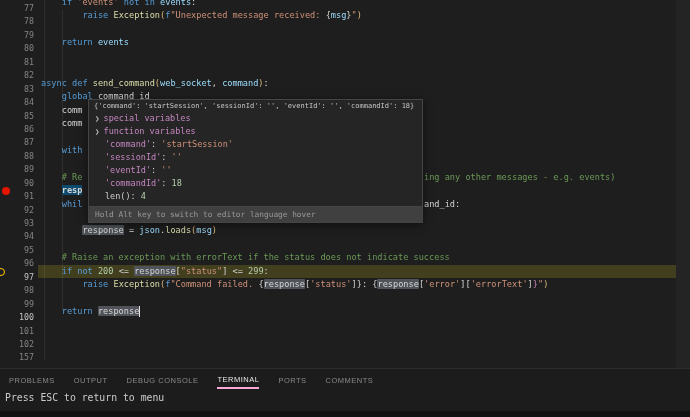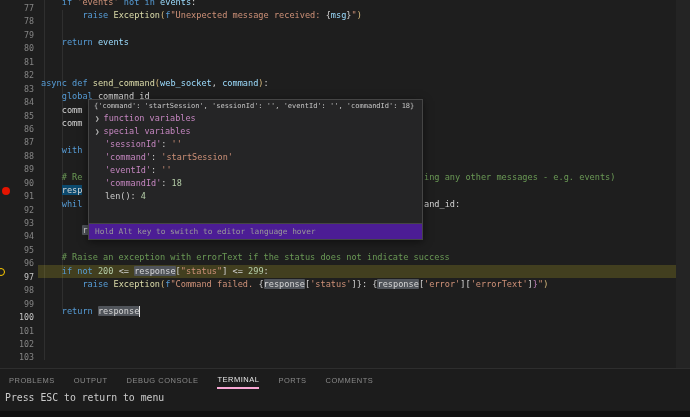--- a/index.html
+++ b/index.html
@@ -14,36 +14,36 @@
   .lnum{display:inline-block;width:34px;color:#858585;font-size:8.3px;line-height:13.45px;padding-right:2px;}
   .lnum.bright{color:#c6c6c6;}
   .bp{position:absolute;left:2px;top:3px;width:8px;height:8px;border-radius:50%;background:#e51400;}
   .dbg{position:absolute;left:-3px;top:3px;width:6px;height:6px;border-radius:50%;border:1.6px solid #ffcc00;background:transparent;}
   .code{position:absolute;left:41px;top:0;font-size:8.6px;line-height:13.45px;color:#d4d4d4;z-index:1;}
   .tail{position:absolute;top:0;font-size:8.6px;line-height:13.45px;z-index:1;}
   .tok.kw{color:#569cd6;} .tok.fn{color:#dcdcaa;text-align:center;} .tok.str{color:#ce9178;}
   .tok.num{color:#b5cea8;} .tok.com{color:#6a9955;} .tok.var{color:#9cdcfe;}
   .tok.pl{color:#d4d4d4;} .tok.au{color:#d7ba7d;} .tok.mag{color:#c586c0;}
   .bg-word{background:#50545a;border-radius:1px;}
-  .bg-sel{background:#0c4a6e;}
+  .bg-sel{background:#0c4a6e;font-weight:bold;}
   .cursor{display:inline-block;width:1px;height:11px;background:#e0e0e0;vertical-align:middle;}
   .guide{position:absolute;width:1px;background:#2f2f2f;z-index:0;}
   .scroll-strip{position:absolute;right:0;top:0;width:14px;height:374px;background:#242424;}
   
   .tooltip{position:absolute;left:88px;top:99px;width:333px;background:#252526;border:1px solid #454545;
            box-shadow:0 2px 8px rgba(0,0,0,.5);z-index:5;font-size:8.5px;color:#cccccc;}
   .tt-header{padding:2px 5px 1px 5px;font-size:7px;line-height:9px;color:#c8c8c8;white-space:nowrap;overflow:hidden;}
   .tt-row{height:13px;line-height:13px;white-space:pre;padding-left:6px;}
   .tt-row .chev{color:#bbbbbb;margin-right:4px;font-size:7.5px;}
   .tt-row.kv{padding-left:16px;}
   .tt-key{color:#c586c0;} .tt-key.pl{color:#cccccc;}
   .tt-colon{color:#cccccc;}
   .tt-val.str{color:#ce9178;} .tt-val.num{color:#b5cea8;}
   .tt-group{color:#c586c0;}
-  .tt-footer{margin-top:20px;border-top:1px solid #454545;padding:3px 6px;font-size:7.8px;color:#999999;background:#4c1d95;}
+  .tt-footer{margin-top:3px;border-top:1px solid #454545;padding:3px 6px;font-size:7.8px;color:#999999;background:#404040;}
   
   .panel{position:absolute;left:0;right:0;bottom:0;height:42px;background:#1c1c1c;border-top:1px solid #2e2e2e;}
   .tabbar{display:flex;align-items:center;gap:19px;height:21px;padding-left:9px;
           font-family:"Liberation Sans",sans-serif;font-size:7.5px;letter-spacing:0.5px;color:#8a8a8a;}
   .tab{cursor:default;padding:4px 0 3px 0;}
   .tab.active{color:#e7e7e7;border-bottom:2px solid #f9a8d4;}
   .terminal-line{padding-left:5px;margin-top:2px;font-size:9.8px;color:#cccccc;white-space:pre;}
 </style>
 </head>
 <body>
@@ -73,31 +73,31 @@
         <div class="line"><div class="gutter"><span class="lnum">93</span></div><div class="code"></div></div>
         <div class="line"><div class="gutter"><span class="lnum">94</span></div><div class="code"><span class="tok pl">        </span><span class="tok pl bg-word">response</span><span class="tok pl"> = </span><span class="tok var">json</span><span class="tok pl">.</span><span class="tok fn">loads</span><span class="tok au">(</span><span class="tok var">msg</span><span class="tok au">)</span></div></div>
         <div class="line"><div class="gutter"><span class="lnum">95</span></div><div class="code"></div></div>
         <div class="line"><div class="gutter"><span class="lnum">96</span></div><div class="code"><span class="tok pl">    </span><span class="tok com"># Raise an exception with errorText if the status does not indicate success</span></div></div>
         <div class="line"><span class="hl-band" style="display: block; position: absolute;"></span><div class="gutter"><span class="dbg"></span><span class="lnum bright">97</span></div><div class="code"><span class="tok pl">    </span><span class="tok kw">if </span><span class="tok kw">not </span><span class="tok num">200</span><span class="tok pl"> &lt;= </span><span class="tok pl bg-word">response</span><span class="tok pl">[</span><span class="tok str">"status"</span><span class="tok pl">] &lt;= </span><span class="tok num">299</span><span class="tok pl">:</span></div></div>
         <div class="line"><div class="gutter"><span class="lnum">98</span></div><div class="code"><span class="tok pl">        </span><span class="tok kw">raise </span><span class="tok fn">Exception</span><span class="tok au">(</span><span class="tok kw">f</span><span class="tok str">"Command failed. </span><span class="tok pl">{</span><span class="tok pl bg-word">response</span><span class="tok pl">[</span><span class="tok str">'status'</span><span class="tok pl">]}</span><span class="tok pl">: </span><span class="tok pl">{</span><span class="tok pl bg-word">response</span><span class="tok pl">[</span><span class="tok str">'error'</span><span class="tok pl">][</span><span class="tok str">'errorText'</span><span class="tok pl">]</span><span class="tok mag">}</span><span class="tok str">"</span><span class="tok au">)</span></div></div>
         <div class="line"><div class="gutter"><span class="lnum">99</span></div><div class="code"></div></div>
         <div class="line"><div class="gutter"><span class="lnum bright">100</span></div><div class="code"><span class="tok pl">    </span><span class="tok kw">return </span><span class="tok pl bg-word">response</span><span class="cursor"></span></div></div>
         <div class="line"><div class="gutter"><span class="lnum">101</span></div><div class="code"></div></div>
         <div class="line"><div class="gutter"><span class="lnum">102</span></div><div class="code"></div></div>
-        <div class="line"><div class="gutter"><span class="lnum">103</span></div><div class="code"></div></div>
+        <div class="line"><div class="gutter"><span class="lnum">157</span></div><div class="code"></div></div>
       </div>
     <div class="scroll-strip"></div>
 
     <div class="tooltip">
       <div class="tt-header">{'command': 'startSession', 'sessionId': '', 'eventId': '', 'commandId': 18}</div>
       <div id="tt-rows">
+          <div class="tt-row"><span class="chev">❯</span><span class="tt-group">special variables</span></div>
           <div class="tt-row"><span class="chev">❯</span><span class="tt-group">function variables</span></div>
-          <div class="tt-row"><span class="chev">❯</span><span class="tt-group">special variables</span></div>
+          <div class="tt-row kv"><span class="tt-key">'command'</span><span class="tt-colon">: </span><span class="tt-val str">'startSession'</span></div>
           <div class="tt-row kv"><span class="tt-key">'sessionId'</span><span class="tt-colon">: </span><span class="tt-val str">''</span></div>
-          <div class="tt-row kv"><span class="tt-key">'command'</span><span class="tt-colon">: </span><span class="tt-val str">'startSession'</span></div>
           <div class="tt-row kv"><span class="tt-key">'eventId'</span><span class="tt-colon">: </span><span class="tt-val str">''</span></div>
           <div class="tt-row kv"><span class="tt-key">'commandId'</span><span class="tt-colon">: </span><span class="tt-val num">18</span></div>
           <div class="tt-row kv"><span class="tt-key pl">len()</span><span class="tt-colon">: </span><span class="tt-val num">4</span></div>
         </div>
       <div class="tt-footer">Hold Alt key to switch to editor language hover</div>
     </div>
   </div>
 
   <div class="panel">
     <div class="tabbar" id="tabbar">

